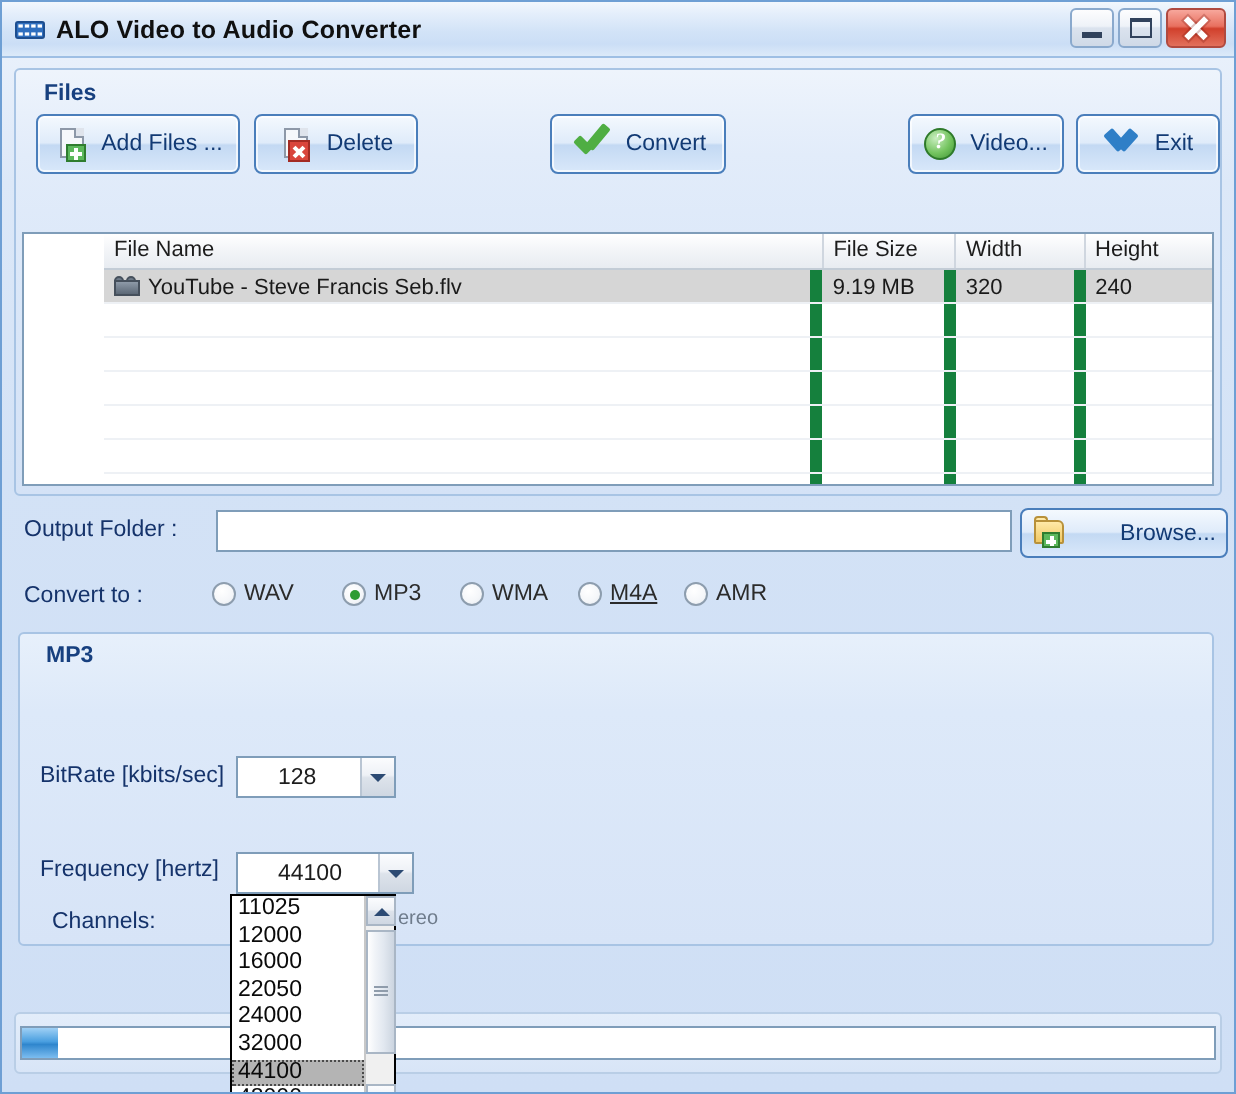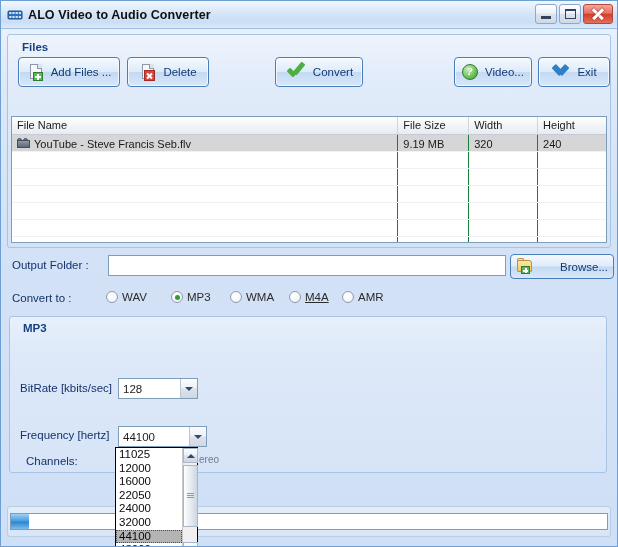--- a/index.html
+++ b/index.html
@@ -192,20 +192,21 @@
   .folder-ico .plus:before { left: 1px; top: 2.6px; width: 5px; height: 2px; }
   .folder-ico .plus:after { left: 2.5px; top: 1px; width: 2px; height: 5px; }
 
   
   #listview {
     position: absolute; left: 10px; top: 87px;
     width: 596px; height: 127px;
     background: #ffffff;
     border: 1px solid #7f9db9;
     overflow: hidden;
+    padding-left: 40px;
   }
   #lv-header {
     display: flex; height: 18px;
     background: linear-gradient(to bottom,#ffffff 0%, #f3f5f8 45%, #e8ecf1 100%);
     border-bottom: 1px solid #c3ccd6;
     font-size: 11px; color: #1c1c1c;
   }
   #lv-header .th {
     padding: 2px 0 0 5px;
     border-right: 1px solid #cfd6df;
@@ -217,21 +218,21 @@
   .col-height{ width: 68px; border-right: none !important; }
 
   .lv-row {
     display: flex; height: 17px;
     font-size: 11px; color: #1a1a1a;
     border-bottom: 1px solid #eef1f5;
   }
   .lv-row.selected { background: #d6d6d6; }
   .lv-row .td {
     padding: 1px 0 0 5px;
-    border-right: 1px solid #15803d;
+    border-right: 6px solid #15803d;
     overflow: hidden; white-space: nowrap;
     display: flex; align-items: center;
   }
   .film-ico {
     width: 13px; height: 11px; position: relative; margin-right: 4px; flex: 0 0 auto;
   }
   .film-ico .body {
     position: absolute; left: 0; top: 2px; width: 13px; height: 8px;
     background: linear-gradient(to bottom,#8e9aa8,#5c6876);
     border: 1px solid #46505c;
@@ -302,21 +303,21 @@
     position: absolute; font-size: 11.5px; color: #15336b;
   }
   .combo {
     position: absolute;
     height: 21px;
     border: 1px solid #7f9db9;
     background: #ffffff;
     display: flex; align-items: center;
     font-size: 11.5px; color: #1d1d1d;
   }
-  .combo .val { padding-left: 4px; flex: 1 1 auto; }
+  .combo .val { padding-left: 20px; flex: 1 1 auto; }
   .combo .arrowbox {
     width: 17px; height: 19px;
     background: linear-gradient(to bottom,#fbfcfe 0%, #eef1f6 45%, #dde3eb 52%, #cfd7e2 100%);
     border-left: 1px solid #b9c5d3;
     display: flex; align-items: center; justify-content: center;
     flex: 0 0 auto;
   }
   .arrow-dn {
     width: 0; height: 0;
     border-left: 4px solid transparent;

